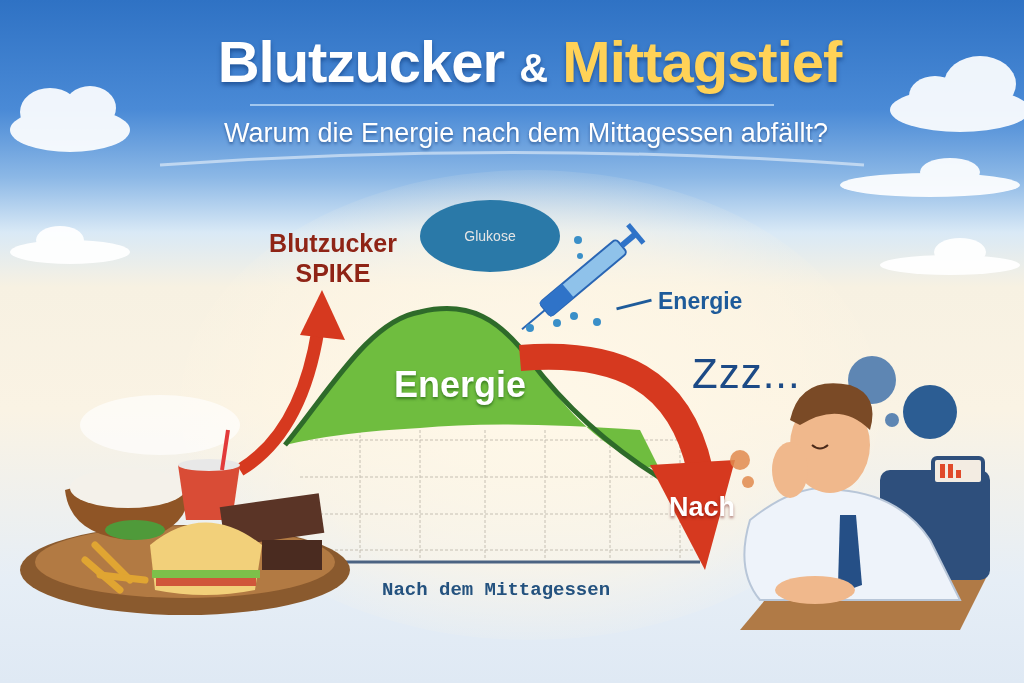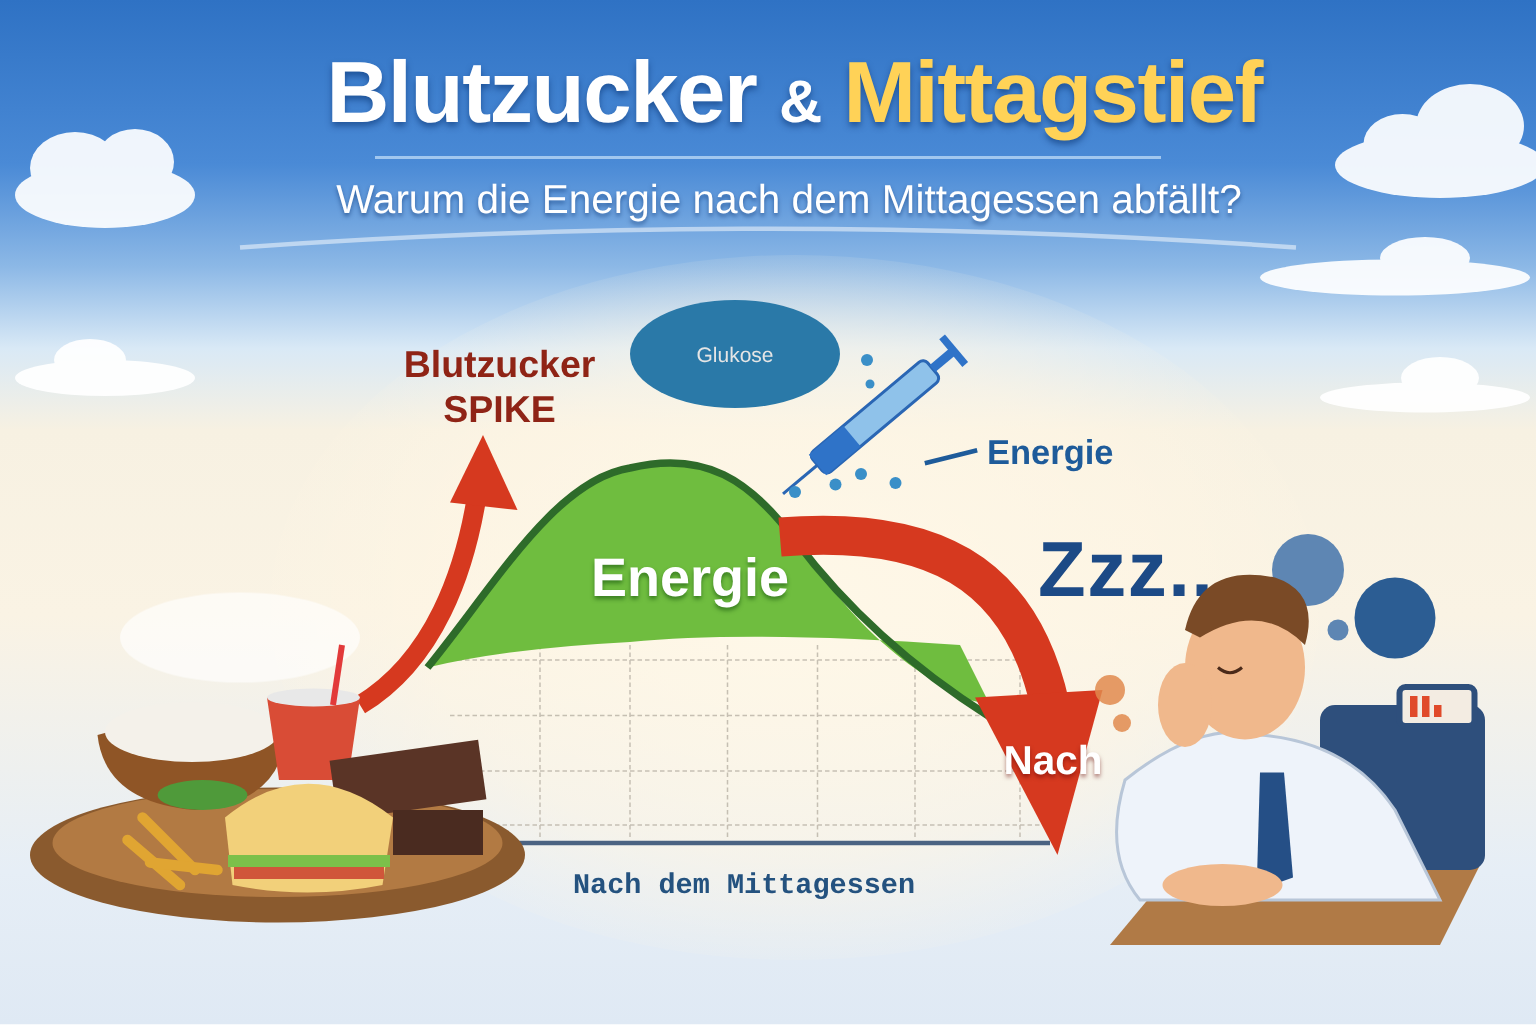--- a/index.html
+++ b/index.html
@@ -15,21 +15,21 @@
   .title .yellow { color:#ffd257; }
   .divider { position:absolute; left:250px; right:250px; top:104px; height:2px; background:rgba(200,225,250,0.7); }
   .subtitle { position:absolute; left:0; right:0; top:118px; text-align:center; color:#fff;
     font-size:27px; text-shadow:0 2px 3px rgba(0,40,100,0.5);padding-left:28px; }
   .spike-label { position:absolute; left:258px; top:228px; color:#8f2416; font-weight:bold; font-size:25px;
     line-height:30px; text-align:center; width:150px; }
   .glukose { position:absolute; left:420px; top:200px; width:140px; height:72px; border-radius:50%;
     background:#2a79a8; color:#e5e5e5; font-size:14px; display:flex; align-items:center; justify-content:center; }
   .insulin { position:absolute; left:658px; top:288px; color:#1e5b9a; font-size:23px; font-weight:bold; }
   .insulin-line { position:absolute; left:616px; top:303px; width:36px; height:3px; background:#1e5b9a; transform:rotate(-14deg); }
-  .zzz { position:absolute; left:692px; top:350px; color:#1c4a86; font-size:52px; font-weight:bold; letter-spacing:1px; }
+  .zzz { position:absolute; left:692px; top:350px; color:#1c4a86; font-size:42px; font-weight:normal; letter-spacing:1px; }
   .energie { position:absolute; left:394px; top:364px; color:#fff; font-weight:bold; font-size:36px; text-shadow:0 2px 3px rgba(0,60,0,0.5); }
   .tief { position:absolute; left:669px; top:492px; color:#fff; font-weight:bold; font-size:27px; text-shadow:0 2px 3px rgba(100,0,0,0.5); }
   .xlabel { position:absolute; left:382px; top:579px; color:#24527f; font-size:19px; font-weight:bold;font-family:Liberation Mono, monospace; }
   svg.layer { position:absolute; left:0; top:0; }
 </style>
 </head>
 <body>
 
 <div class="bg"></div>
 <div class="glow"></div>

